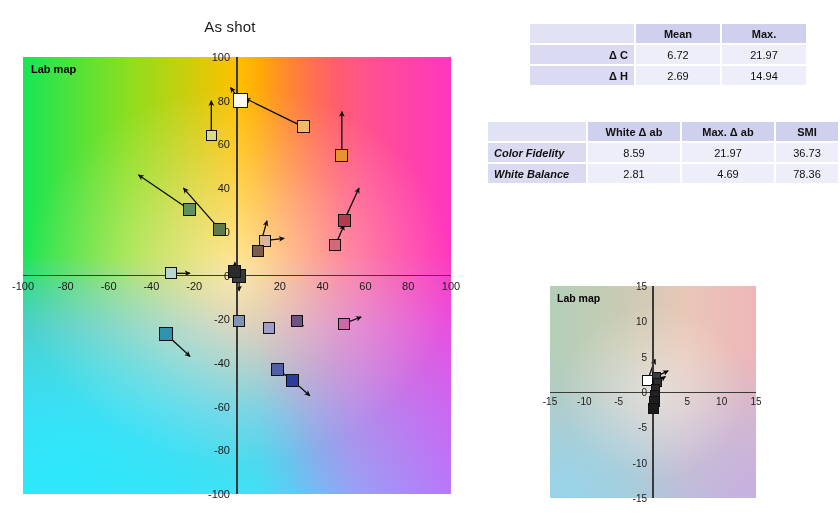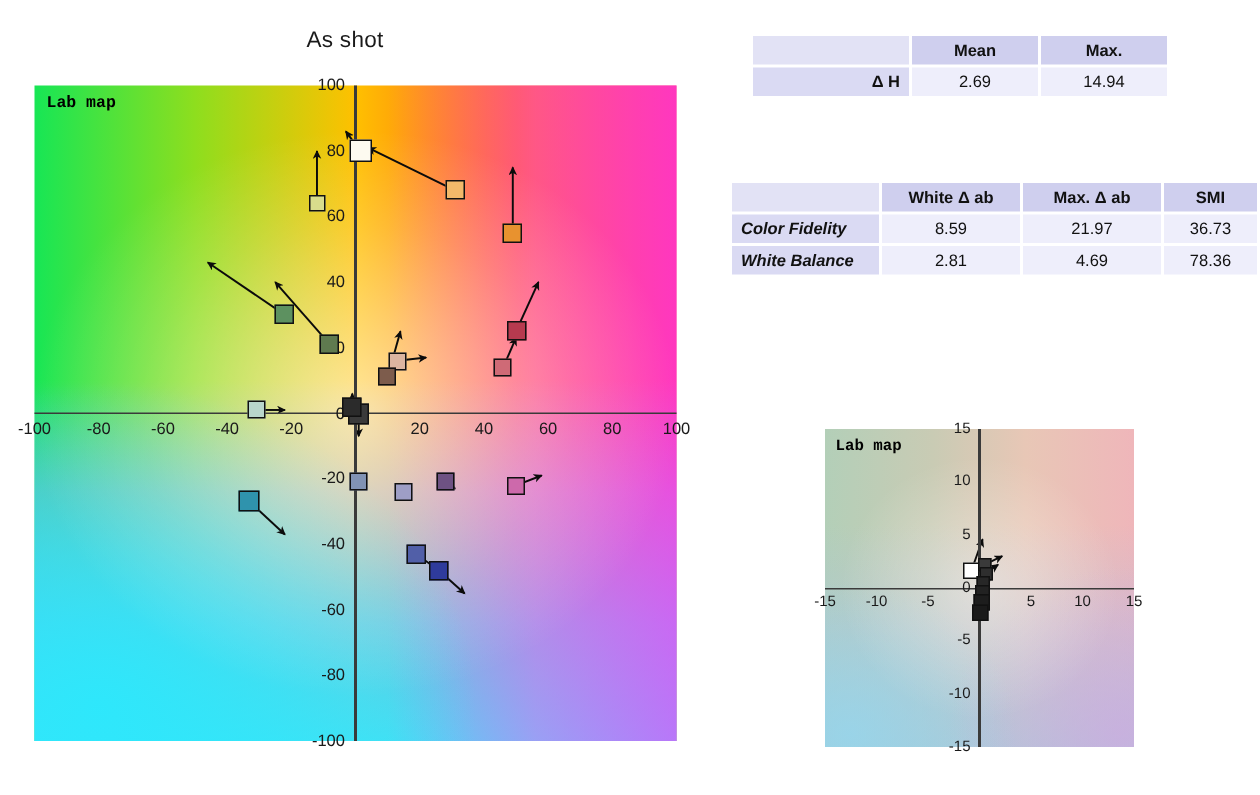--- a/index.html
+++ b/index.html
@@ -15,21 +15,21 @@
 
   
   #main-chart{left:0;top:0;width:470px;height:530px;}
   .chart-title{
     position:absolute;text-align:center;
     font-size:15px;color:#1a1a1a;font-weight:400;
     letter-spacing:.2px;
   }
   #main-title{left:120px;top:18px;width:220px;}
 
-  .plotbox{position:absolute;font-family:Liberation Mono, monospace;}
+  .plotbox{position:absolute;}
   #main-plot{left:23px;top:57px;width:428px;height:437px;}
 
   .labgrad{position:absolute;inset:0;}
   
   .labgrad .g1{position:absolute;inset:0;
     background:linear-gradient(to right,#17e655 0%,#8ede1e 25%,#ffc000 50%,#ff5a23 75%,#ff2f5e 100%);}
   .labgrad .g2{position:absolute;inset:0;
     background:linear-gradient(to bottom,rgba(255,255,255,0) 32%,rgba(190,200,255,0.0) 45%,rgba(140,170,255,0.55) 62%,rgba(90,200,255,0.85) 82%,rgba(60,225,255,0.95) 100%);}
   .labgrad .g3{position:absolute;inset:0;
     background:linear-gradient(to right,rgba(45,232,252,0.0) 0%,rgba(45,232,252,0.0) 38%,rgba(248,124,248,0.0) 55%,rgba(255,90,245,0.45) 78%,rgba(255,60,250,0.62) 100%);
@@ -56,21 +56,21 @@
   
   .tbl{position:absolute;border-collapse:separate;border-spacing:2px;
        font-size:11px;color:#111;}
   .tbl td{background:#dcdcf2;padding:3px 6px;height:13px;}
   .tbl td.hd{background:#cfcfee;font-weight:bold;text-align:center;}
   .tbl td.rh{background:#dadaf3;font-weight:bold;text-align:right;}
   .tbl td.rh2{background:#dadaf3;font-weight:bold;text-align:left;}
   .tbl td.v{text-align:center;background:#eeeefb;}
   .tbl td.blank{background:#e2e2f5;}
 
-  #table1{left:500px;top:22px;}
+  #table1{left:528px;top:22px;}
   #table1 td{width:72px;}
   #table1 td.rh{width:92px;}
 
   #table2{left:486px;top:120px;}
   #table2 td{width:80px;}
   #table2 td.rh2{width:86px;font-style:italic;}
   #table2 td.smi{width:50px;}
 
   
   #zoom-chart{left:520px;top:240px;width:320px;height:290px;}
@@ -184,20 +184,25 @@
 </div>
 
 <table class="tbl" id="table1">
   <tbody>
       <tr>
     <td class="blank"></td>
     <td class="hd">Mean</td>
     <td class="hd">Max.</td>
   </tr>
   <tr>
+    <td class="rh">Δ C</td>
+    <td class="v">6.72</td>
+    <td class="v">21.97</td>
+  </tr>
+  <tr>
     <td class="rh">Δ H</td>
     <td class="v">2.69</td>
     <td class="v">14.94</td>
   </tr>
 </tbody>
   </table>
 
 <table class="tbl" id="table2">
   <tbody>
       <tr>

